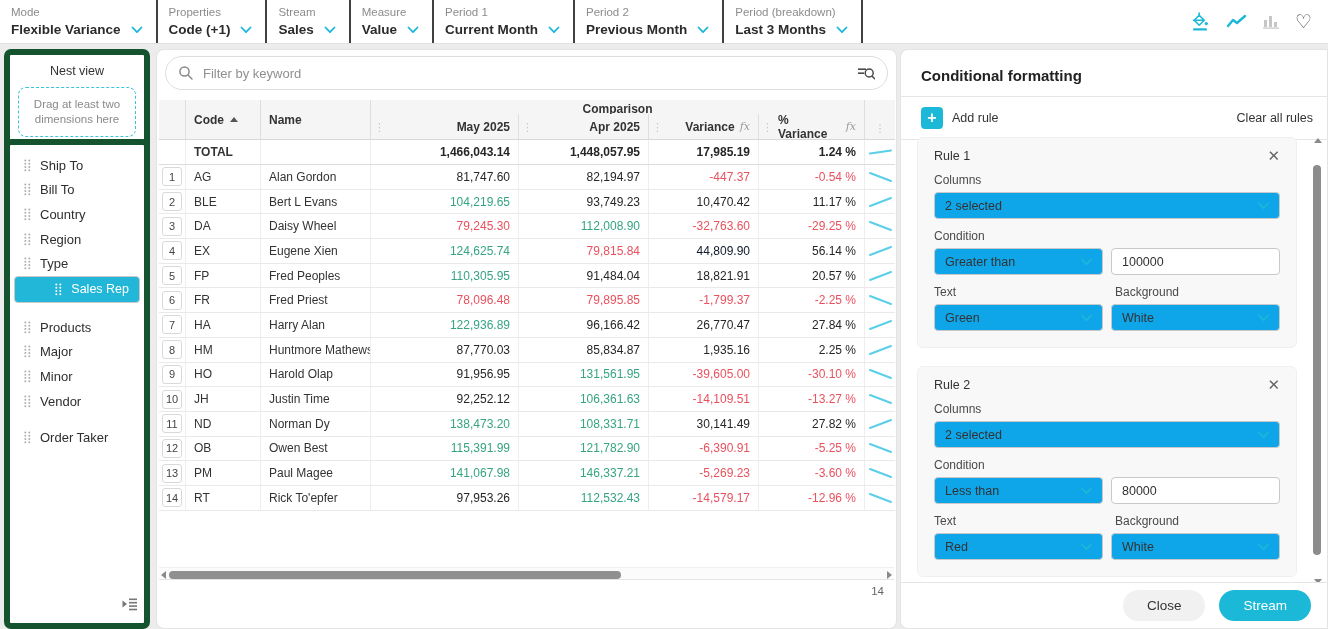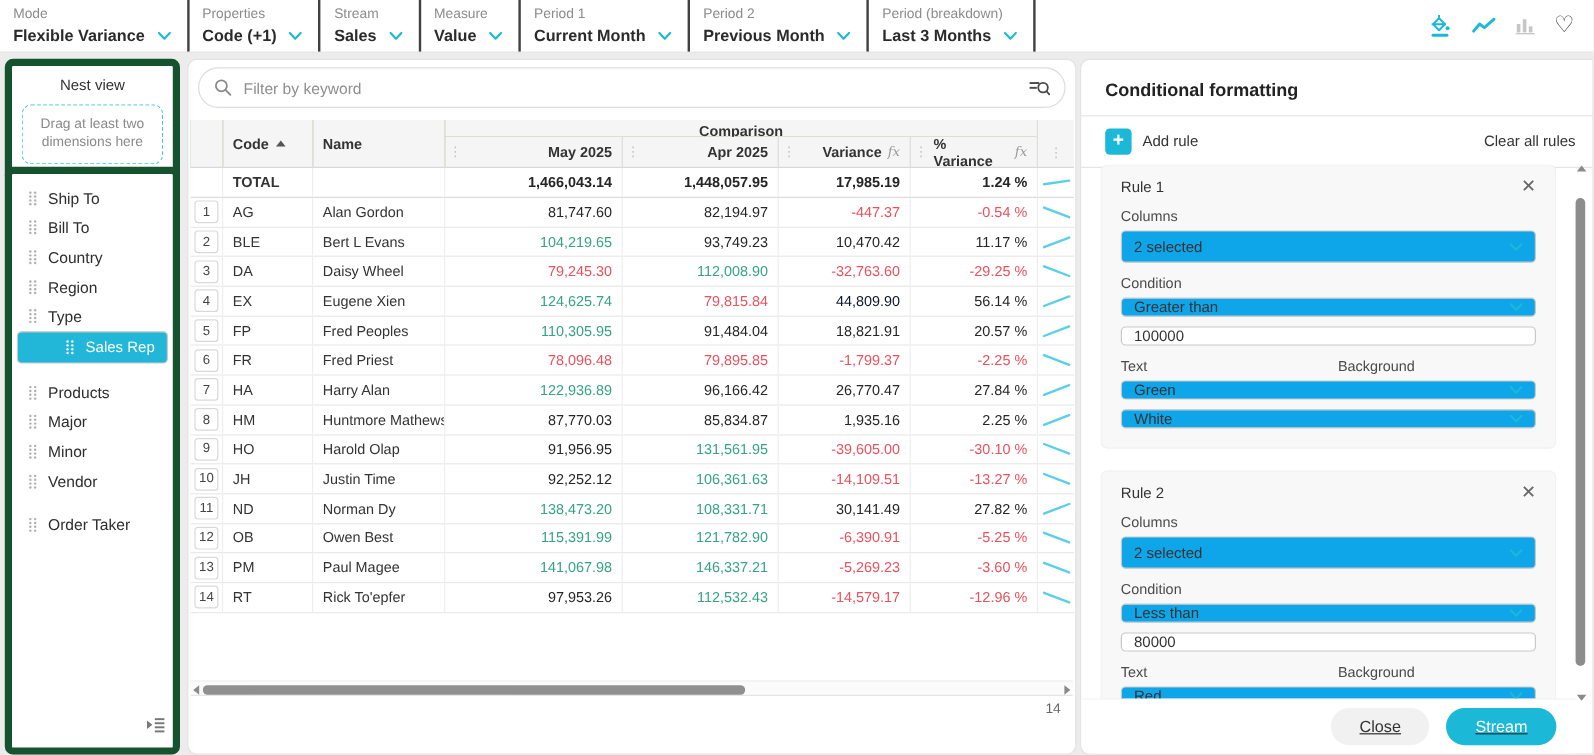--- a/index.html
+++ b/index.html
@@ -87,36 +87,36 @@
   .rules-scroll{position:absolute;top:87px;left:16px;right:30px;bottom:46px;overflow:hidden;}
   .rulecard{background:#f8f8f8;border:1px solid #f0f0f0;border-radius:6px;
     padding:11px 16px 16px;margin-bottom:18px;}
   .rtop{display:flex;align-items:center;}
   .rtitle{font-size:12.5px;color:#333;}
   .rclose{margin-left:auto;color:#666;font-size:15px;cursor:pointer;line-height:14px;}
   .flabel{font-size:12px;color:#4a4a4a;margin:10px 0 5px;}
   .sel{height:27px;background:#0ea5e9;border:1px solid #c9c9c9;border-radius:4px;display:flex;
     align-items:center;padding:0 10px;font-size:12.5px;color:#333;cursor:pointer;}
   .sel svg{margin-left:auto;}
-  .half{display:flex;gap:8px;flex-direction:column;}
+  .half{display:flex;gap:8px;}
   .half>*{flex:1 1 0;min-width:0;}
   .ninput{height:27px;background:#fff;border:1px solid #c9c9c9;border-radius:4px;width:100%;
     padding:0 10px;font-size:12.5px;color:#333;font-family:"Liberation Sans",sans-serif;outline:none;}
   .labelsrow{display:flex;gap:16px;}
   .labelsrow>*{flex:1 1 0;}
   .pscroll{position:absolute;right:3px;top:88px;width:12px;height:446px;}
   .varrow{position:absolute;left:2px;width:0;height:0;border-left:4px solid transparent;
     border-right:4px solid transparent;cursor:pointer;}
   .varrow.u{top:0;border-bottom:5px solid #8a8a8a;}
   .varrow.d{bottom:0;border-top:5px solid #8a8a8a;}
   .vthumb{position:absolute;left:1px;top:27px;width:8px;height:390px;border-radius:4px;
     background:#8c8c8c;cursor:grab;}
-  .pfooter{position:absolute;left:0;right:14px;bottom:0;height:46px;border-top:1px solid #e5e5e5;
+  .pfooter{position:absolute;left:0;right:0;bottom:0;height:46px;border-top:1px solid #e5e5e5;
     display:flex;align-items:center;justify-content:flex-end;gap:14px;padding-right:16px;background:#fff;
-    border-radius:0 0 0 8px;text-decoration:underline;}
+    border-radius:0 0 0 8px;}
   .btn{border:none;border-radius:17px;font-size:13.5px;padding:8px 24px;cursor:pointer;
     font-family:"Liberation Sans",sans-serif;}
   .btn.close{background:#f1f1f1;color:#333;}
   .btn.apply{background:#1cb8d8;color:#fff;}
 </style>
 </head>
 <body>
 
 <div class="toolbar">
   <div class="tb-groups">

